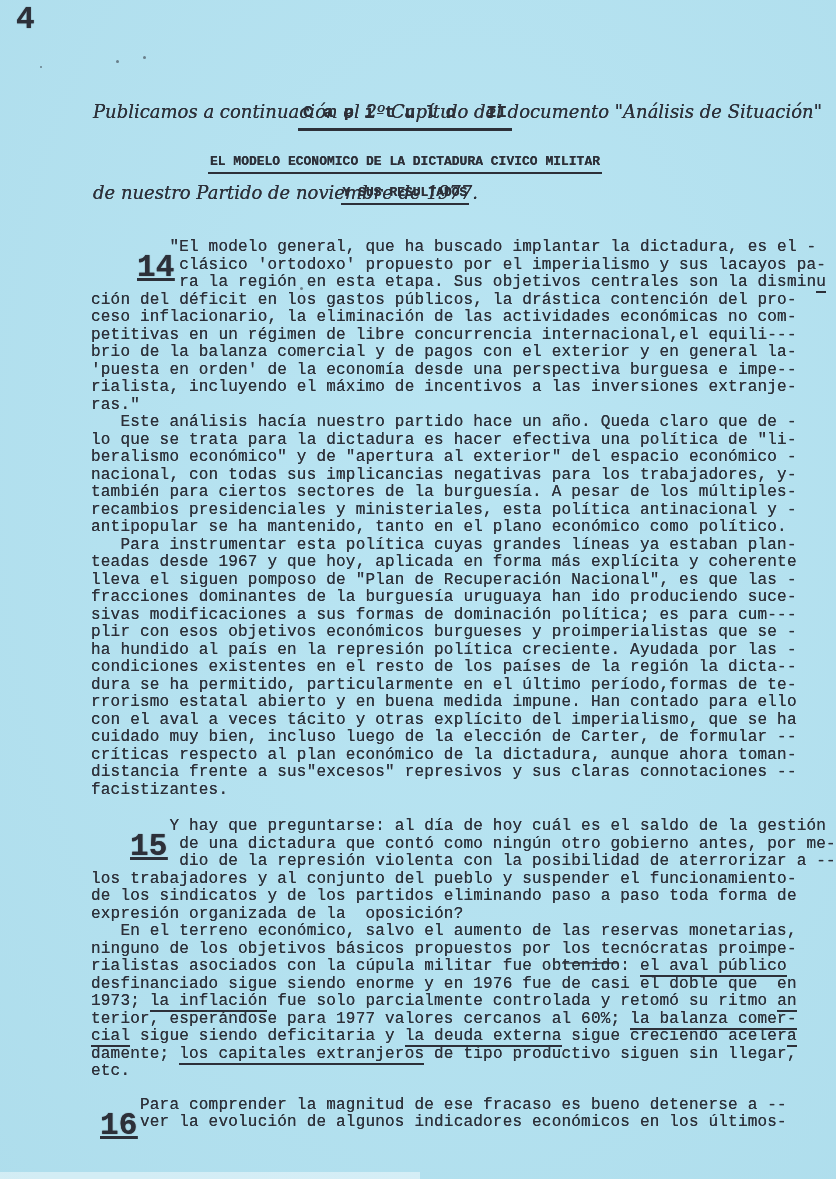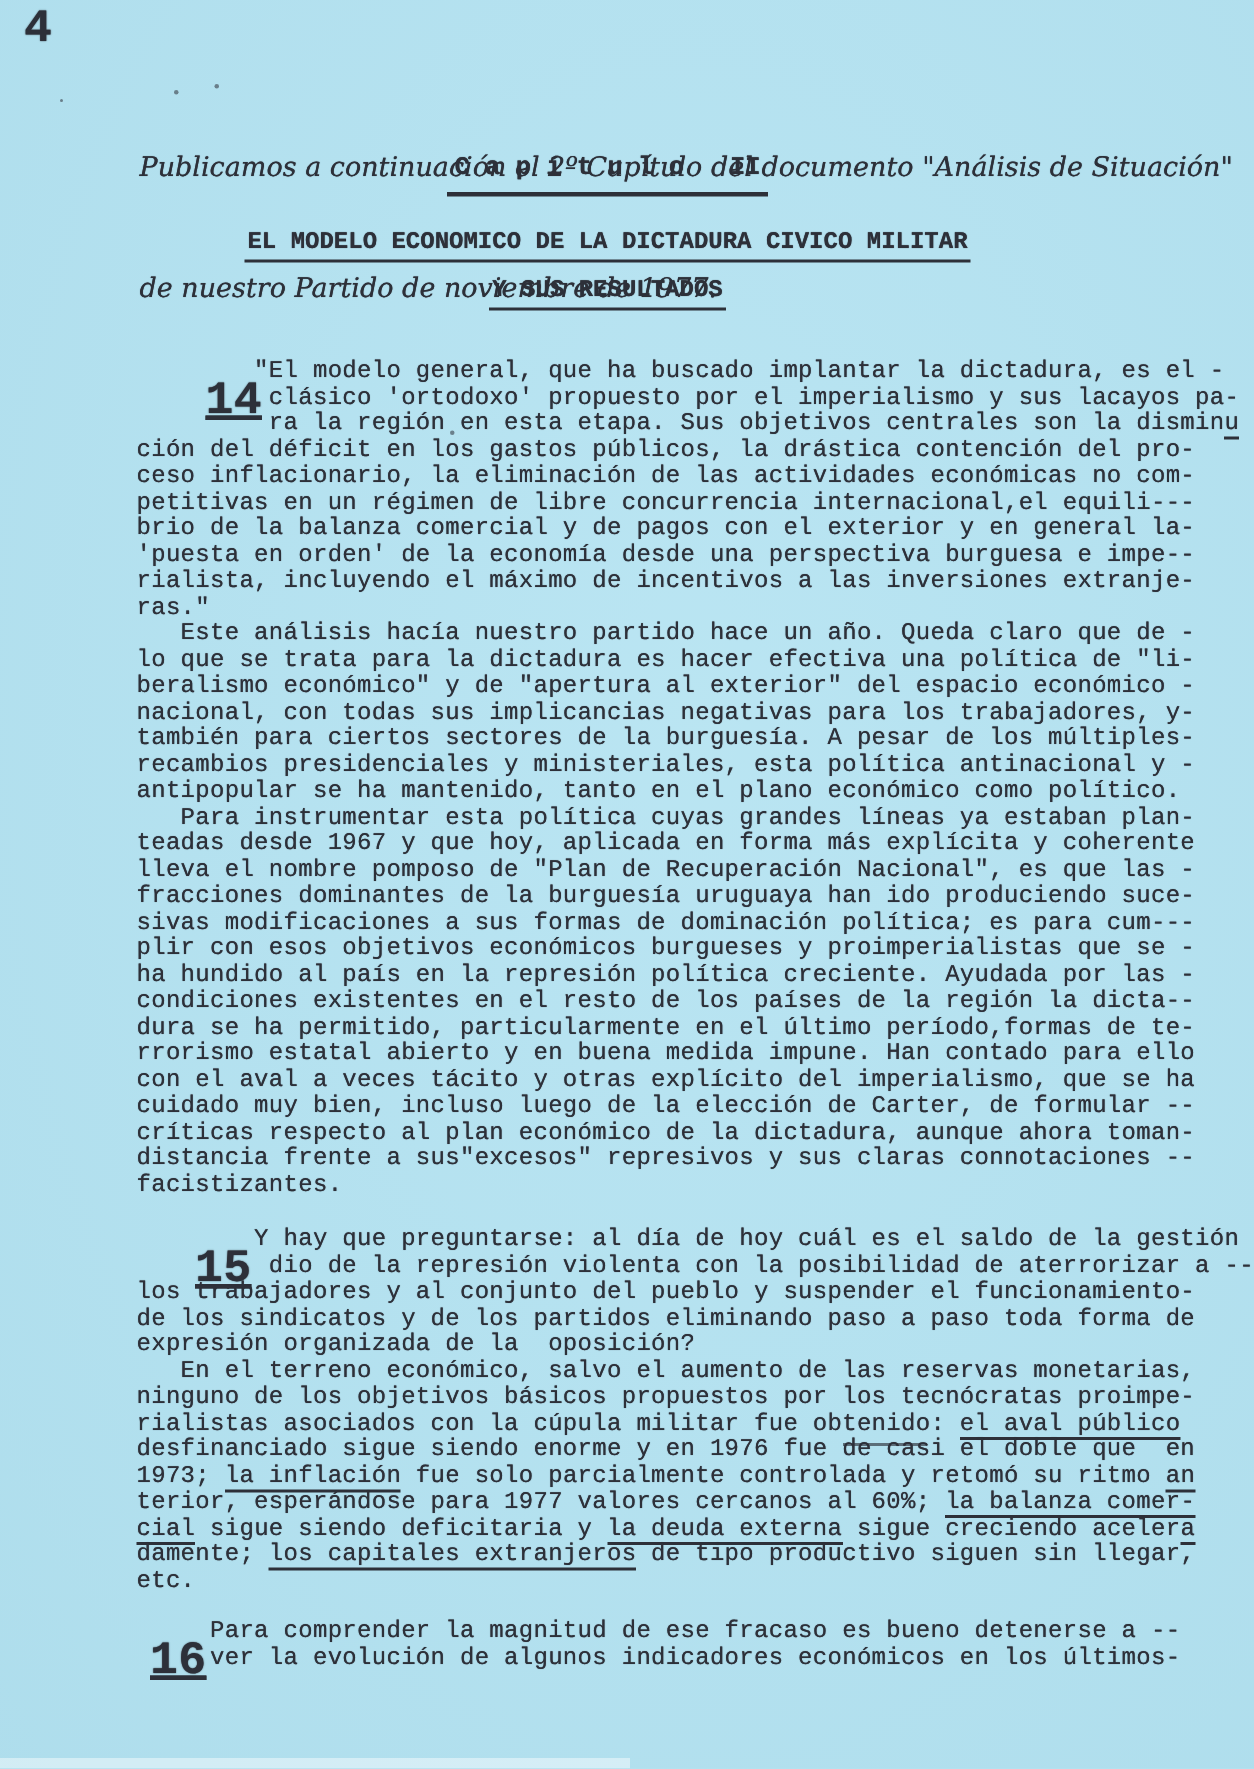--- a/index.html
+++ b/index.html
@@ -39,21 +39,21 @@
     font-size:17px;font-weight:bold;white-space:pre;
     padding:0 5px 6px 5px;
     border-bottom:3px solid var(--ink);
     text-shadow:0 0 0.6px var(--ink);
   }
   .title-wrap{
     position:absolute;left:60px;top:152px;width:690px;text-align:center;
   }
   .title-line{
     display:inline-block;
-    font-size:16px;font-weight:bold;white-space:pre;
+    font-size:13px;font-weight:bold;white-space:pre;
     padding:0 2px 3px 2px;margin-bottom:9px;
     border-bottom:2px solid var(--ink);
     text-shadow:0 0 0.6px var(--ink);
   }
   .doc-body{
     position:absolute;left:91px;top:239px;width:740px;
     font-size:16px;line-height:17.5px;
     letter-spacing:0.2px;
     text-shadow:0 0 0.5px rgba(45,48,57,0.9);
   }
@@ -118,37 +118,38 @@
         <div class="line">lo que se trata para la dictadura es hacer efectiva una política de "li-</div>
         <div class="line">beralismo económico" y de "apertura al exterior" del espacio económico -</div>
         <div class="line">nacional, con todas sus implicancias negativas para los trabajadores, y-</div>
         <div class="line">también para ciertos sectores de la burguesía. A pesar de los múltiples-</div>
         <div class="line">recambios presidenciales y ministeriales, esta política antinacional y -</div>
         <div class="line">antipopular se ha mantenido, tanto en el plano económico como político.</div>
       </div>
       <div class="para">
         <div class="line">   Para instrumentar esta política cuyas grandes líneas ya estaban plan-</div>
         <div class="line">teadas desde 1967 y que hoy, aplicada en forma más explícita y coherente</div>
-        <div class="line">lleva el nombre pomposo de "Plan de Recuperación Nacional", es que las -</div>
+        <div class="line">lleva el siguen pomposo de "Plan de Recuperación Nacional", es que las -</div>
         <div class="line">fracciones dominantes de la burguesía uruguaya han ido produciendo suce-</div>
         <div class="line">sivas modificaciones a sus formas de dominación política; es para cum---</div>
         <div class="line">plir con esos objetivos económicos burgueses y proimperialistas que se -</div>
         <div class="line">ha hundido al país en la represión política creciente. Ayudada por las -</div>
         <div class="line">condiciones existentes en el resto de los países de la región la dicta--</div>
         <div class="line">dura se ha permitido, particularmente en el último período,formas de te-</div>
         <div class="line">rrorismo estatal abierto y en buena medida impune. Han contado para ello</div>
         <div class="line">con el aval a veces tácito y otras explícito del imperialismo, que se ha</div>
         <div class="line">cuidado muy bien, incluso luego de la elección de Carter, de formular --</div>
         <div class="line">críticas respecto al plan económico de la dictadura, aunque ahora toman-</div>
         <div class="line">distancia frente a sus"excesos" represivos y sus claras connotaciones --</div>
         <div class="line">facistizantes.</div>
       </div>
       <div class="para para-15">
         <span class="pnum">15</span>
         <div class="line">        Y hay que preguntarse: al día de hoy cuál es el saldo de la gestión</div>
+        <div class="line">         de una dictadura que contó como ningún otro gobierno antes, por me-</div>
         <div class="line">         dio de la represión violenta con la posibilidad de aterrorizar a --</div>
         <div class="line">los trabajadores y al conjunto del pueblo y suspender el funcionamiento-</div>
         <div class="line">de los sindicatos y de los partidos eliminando paso a paso toda forma de</div>
         <div class="line">expresión organizada de la  oposición?</div>
       </div>
       <div class="para">
         <div class="line">   En el terreno económico, salvo el aumento de las reservas monetarias,</div>
         <div class="line">ninguno de los objetivos básicos propuestos por los tecnócratas proimpe-</div>
         <div class="line">rialistas asociados con la cúpula militar fue obtenido: <span class="u">el aval público</span></div>
         <div class="line">desfinanciado sigue siendo enorme y en 1976 fue de casi el doble que  en</div>

